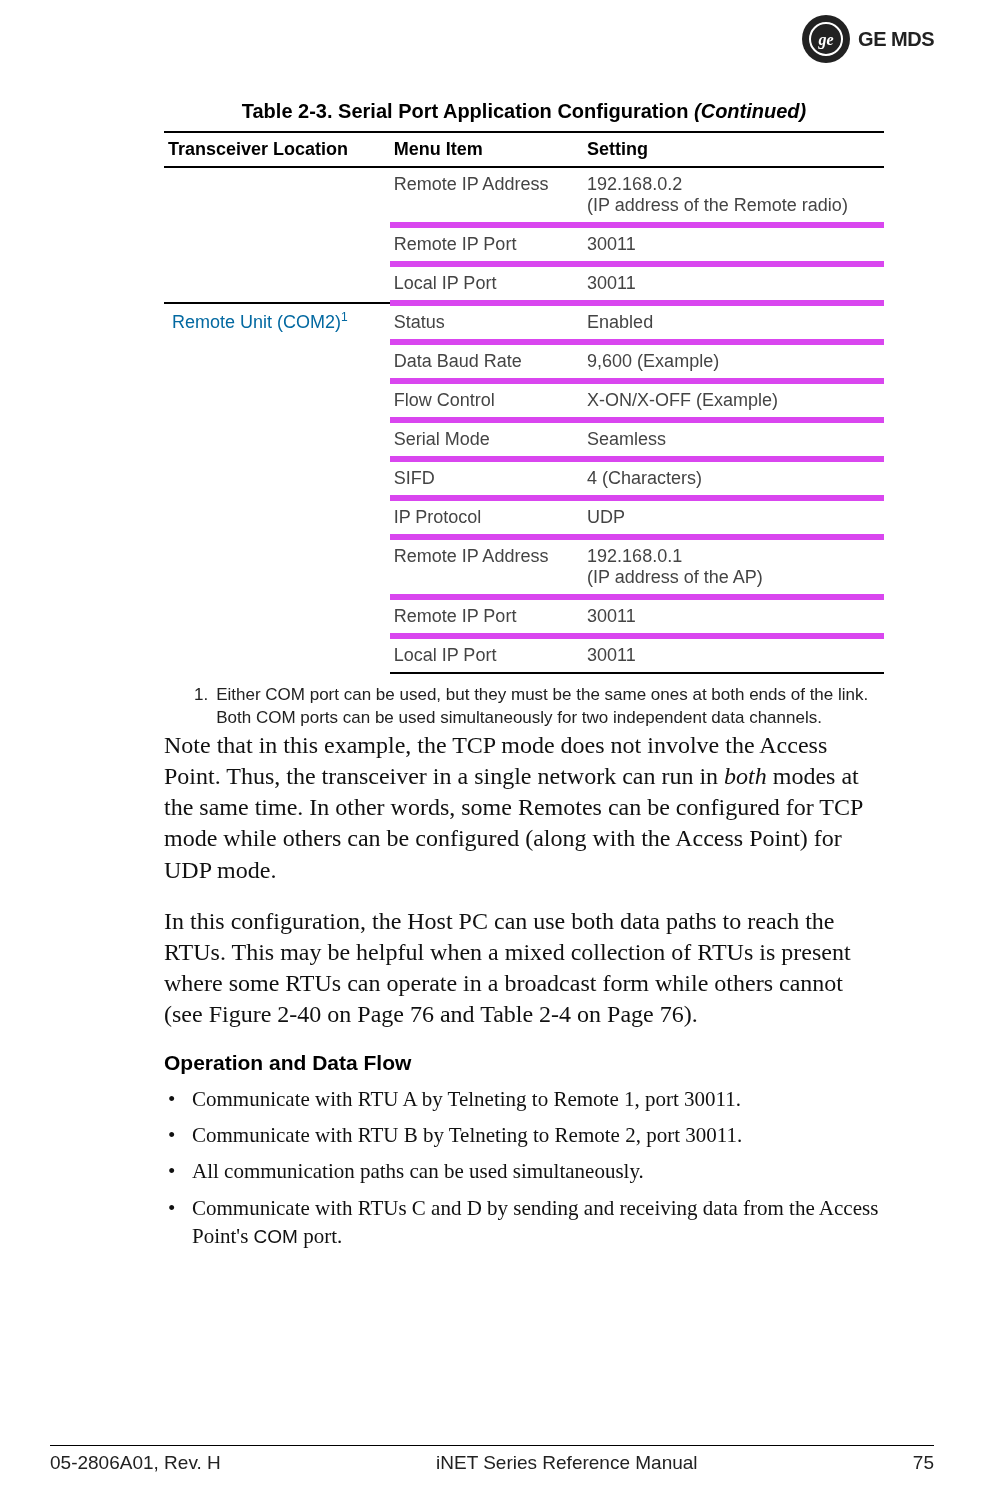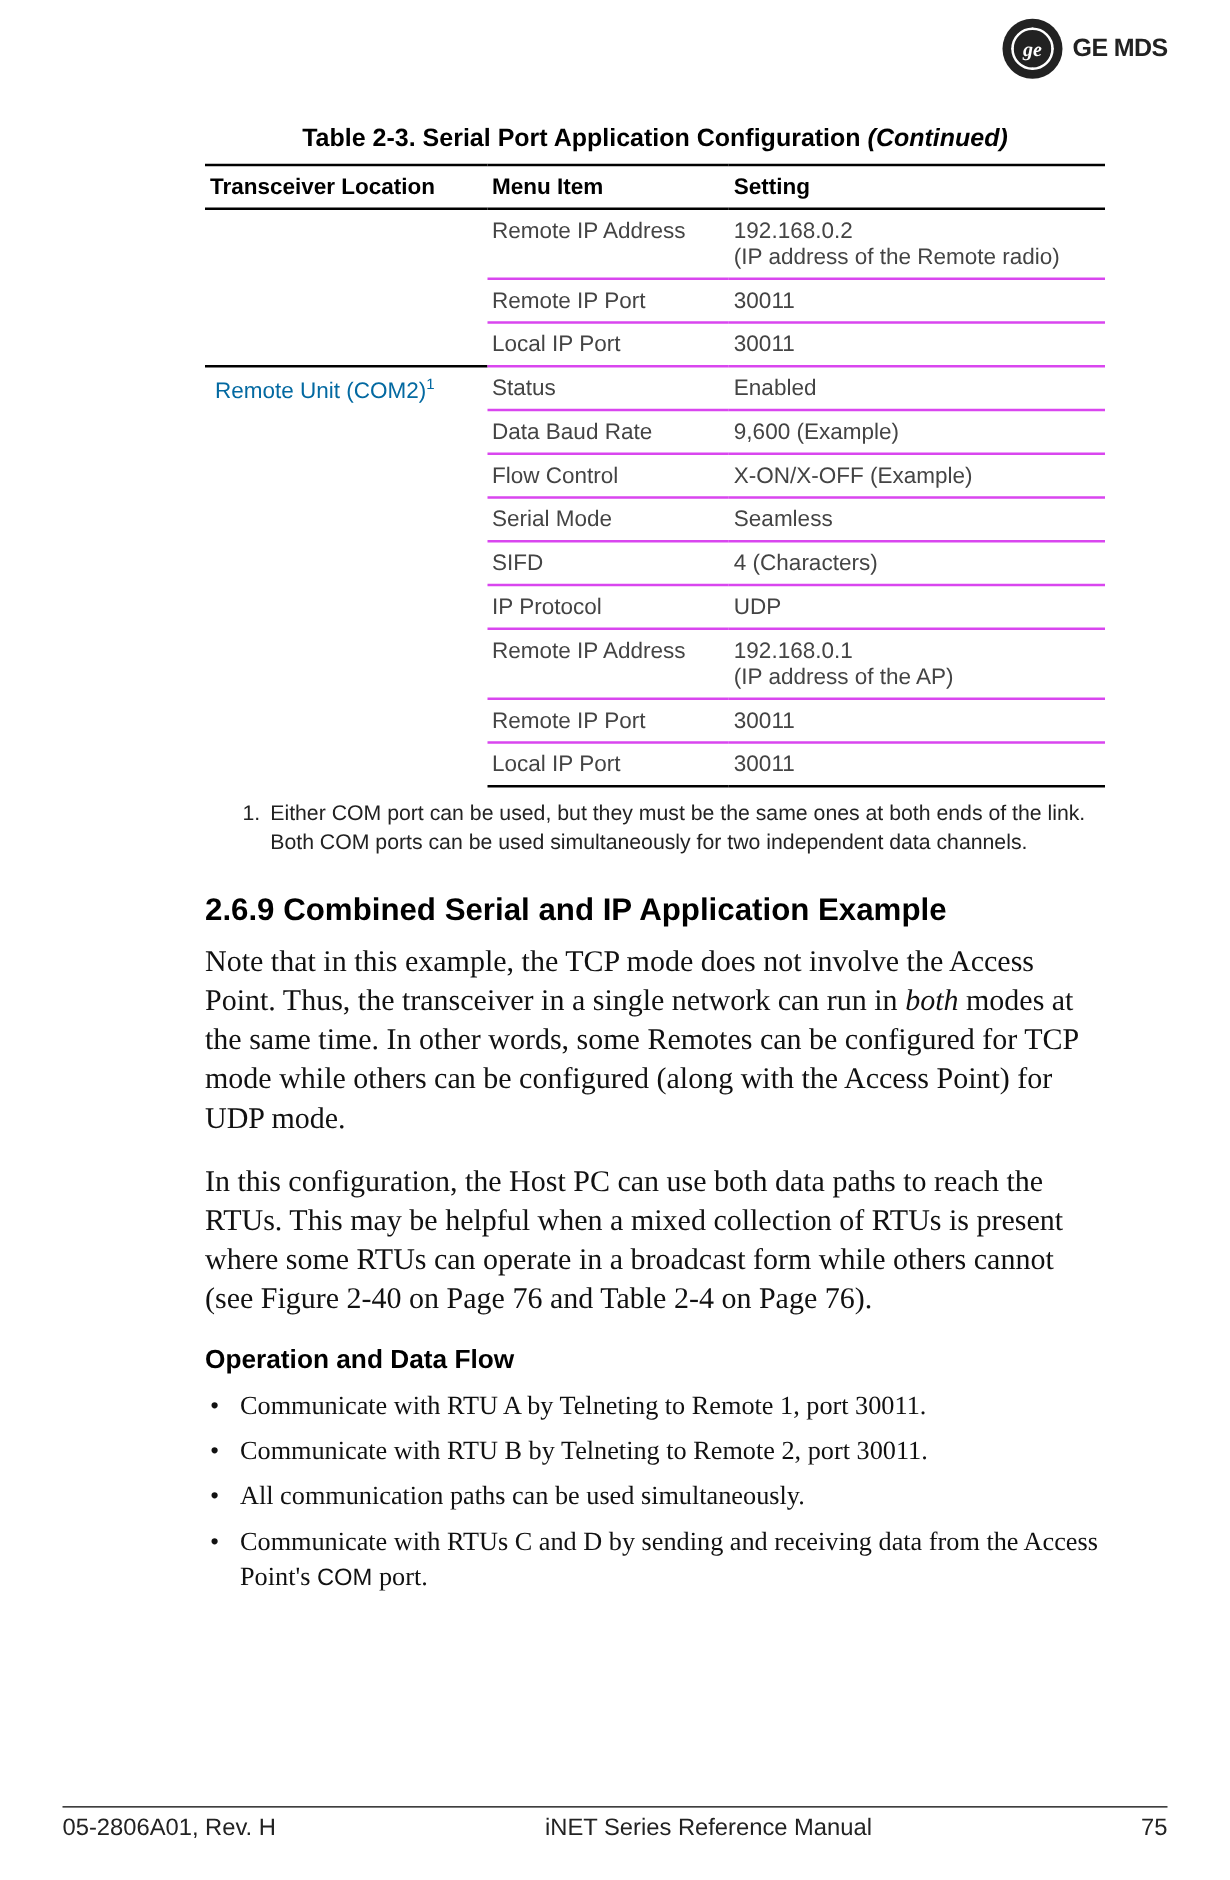--- a/index.html
+++ b/index.html
@@ -69,21 +69,21 @@
       text-align: left;
       font-weight: bold;
       padding: 6px 4px 6px 4px;
       border-top: 2px solid #000;
       border-bottom: 2px solid #000;
     }
     table.cfg td {
       padding: 6px 4px 6px 4px;
       vertical-align: top;
       color: #444;
-      border-bottom: 2px solid #d946ef;
+      border-bottom: 6px solid #d946ef;
     }
     table.cfg td.loc {
       color: #0369a1;
       border-bottom: none;
       padding-left: 8px;
     }
     table.cfg tr.section-start td {
       border-top: 2px solid #000;
     }
     table.cfg tr.last td.menu, table.cfg tr.last td.setting {
@@ -262,21 +262,20 @@
         <td class="setting">30011</td>
       </tr>
     </tbody>
   </table>
 
   <div class="footnote">
     <span class="fn-num">1.</span>
     <span>Either COM port can be used, but they must be the same ones at both ends of the link. Both COM ports can be used simultaneously for two independent data channels.</span>
   </div>
 
-  <h2 class="section-heading">2.6.9 Combined Serial and IP Application Example</h2>
 
   <p class="body">
     <span>Note that in this example, the TCP mode does not involve the Access Point. Thus, the transceiver in a single network can run in </span><em>both</em><span> modes at the same time. In other words, some Remotes can be configured for TCP mode while others can be configured (along with the Access Point) for UDP mode.</span>
   </p>
 
   <p class="body">In this configuration, the Host PC can use both data paths to reach the RTUs. This may be helpful when a mixed collection of RTUs is present where some RTUs can operate in a broadcast form while others cannot (see Figure 2-40 on Page 76 and Table 2-4 on Page 76).</p>
 
   <h3 class="sub-heading">Operation and Data Flow</h3>
 
   <ul class="bullets">

